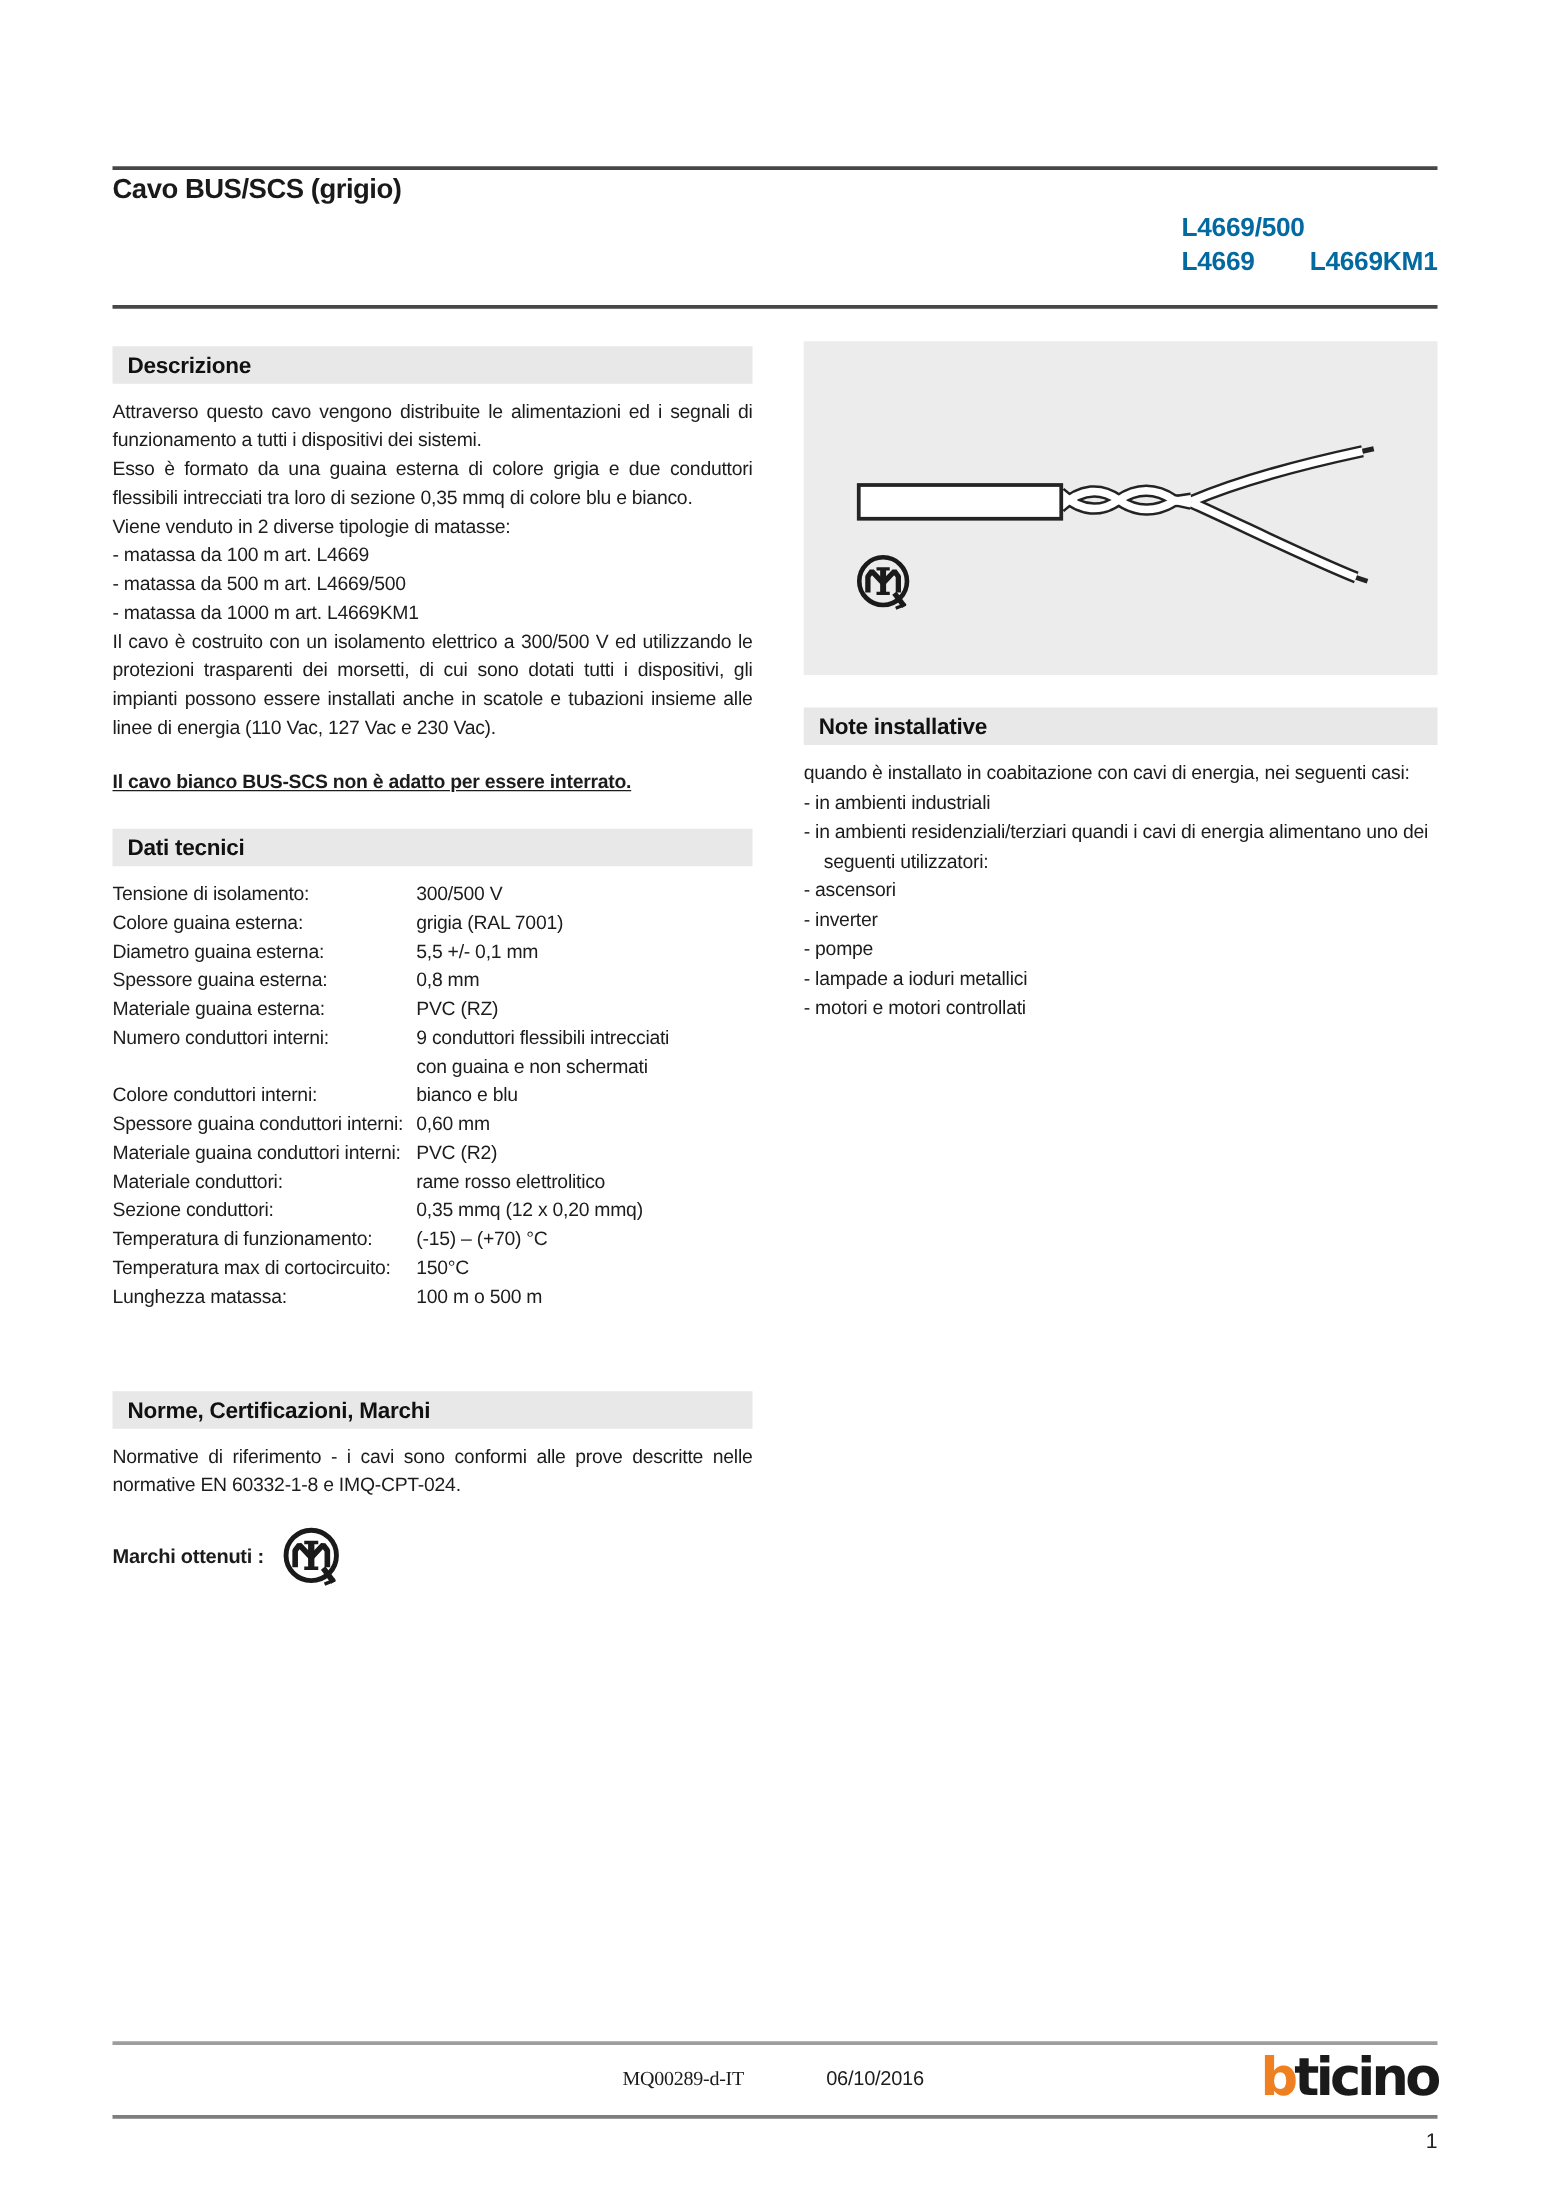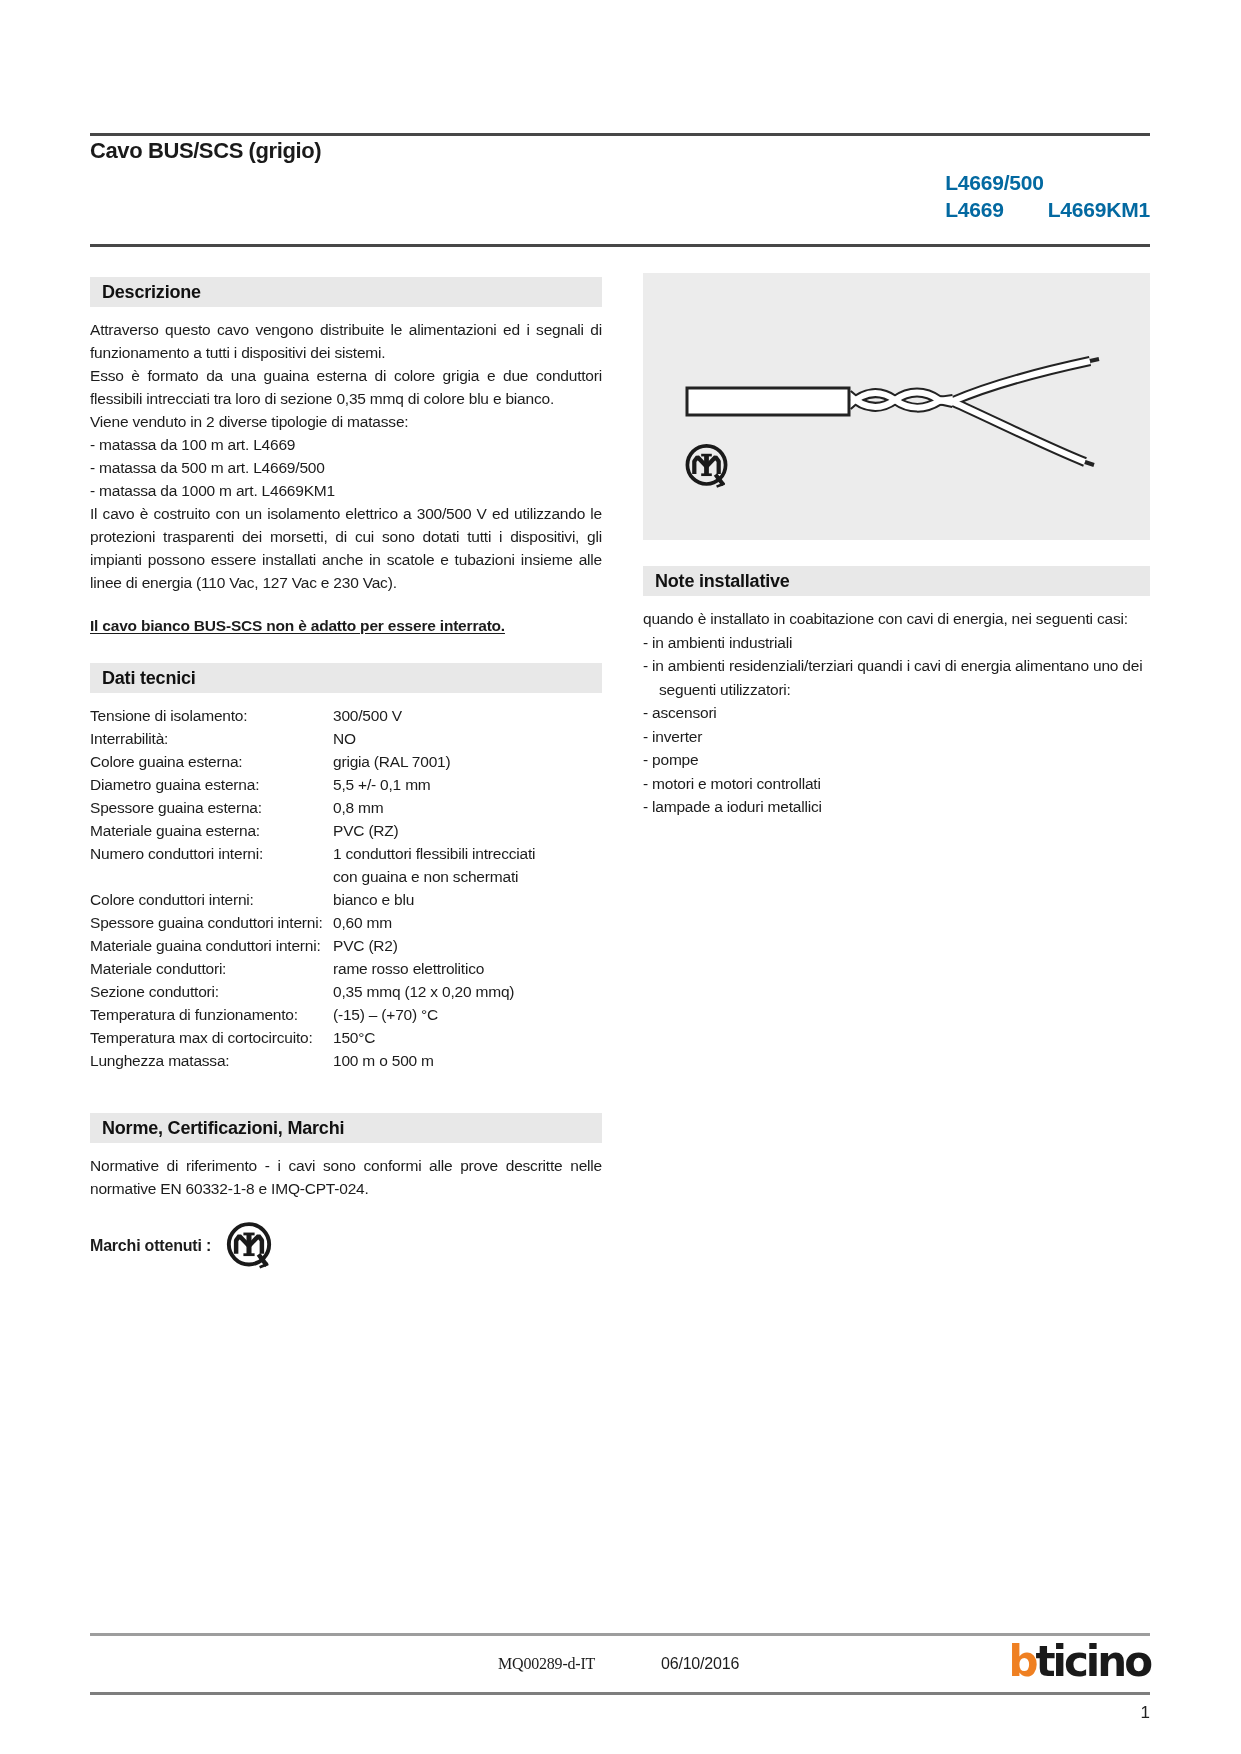--- a/index.html
+++ b/index.html
@@ -128,42 +128,38 @@
   </div>
 
   <div class="col-left" style="top:663px">
     <div class="sec-head">Dati tecnici</div>
     <div class="tech-rows">
         <div class="tech-row">
         <span class="lbl">Tensione di isolamento:</span>
         <span class="val">300/500 V</span>
       </div>
         <div class="tech-row">
-        <span class="lbl">Interrabilità:</span>
-        <span class="val">NO</span>
-      </div>
-        <div class="tech-row">
         <span class="lbl">Colore guaina esterna:</span>
         <span class="val">grigia (RAL 7001)</span>
       </div>
         <div class="tech-row">
         <span class="lbl">Diametro guaina esterna:</span>
         <span class="val">5,5 +/- 0,1 mm</span>
       </div>
         <div class="tech-row">
         <span class="lbl">Spessore guaina esterna:</span>
         <span class="val">0,8 mm</span>
       </div>
         <div class="tech-row">
         <span class="lbl">Materiale guaina esterna:</span>
         <span class="val">PVC (RZ)</span>
       </div>
         <div class="tech-row">
         <span class="lbl">Numero conduttori interni:</span>
-        <span class="val">1 conduttori flessibili intrecciati
+        <span class="val">9 conduttori flessibili intrecciati
 con guaina e non schermati</span>
       </div>
         <div class="tech-row">
         <span class="lbl">Colore conduttori interni:</span>
         <span class="val">bianco e blu</span>
       </div>
         <div class="tech-row">
         <span class="lbl">Spessore guaina conduttori interni:</span>
         <span class="val">0,60 mm</span>
       </div>
@@ -231,22 +227,22 @@
     <div class="sec-head">Note installative</div>
     <div class="note-txt">
         <p>quando è installato in coabitazione con cavi di energia, nei seguenti casi:</p>
       </div>
     <div class="note-txt note-bullets" style="margin-top:0">
         <div>- in ambienti industriali</div>
         <div>- in ambienti residenziali/terziari quandi i cavi di energia alimentano uno dei seguenti utilizzatori:</div>
         <div>- ascensori</div>
         <div>- inverter</div>
         <div>- pompe</div>
+        <div>- lampade a ioduri metallici</div>
         <div>- motori e motori controllati</div>
-        <div>- lampade a ioduri metallici</div>
       </div>
   </div>
 
   <div class="footer-center-code">MQ00289-d-IT</div>
   <div class="footer-center-date">06/10/2016</div>
   <div class="footer-bticino"><span style="color:#ef8022">b</span><span>ticino</span></div>
   <div class="page-num">1</div>
 
 </div>
 

